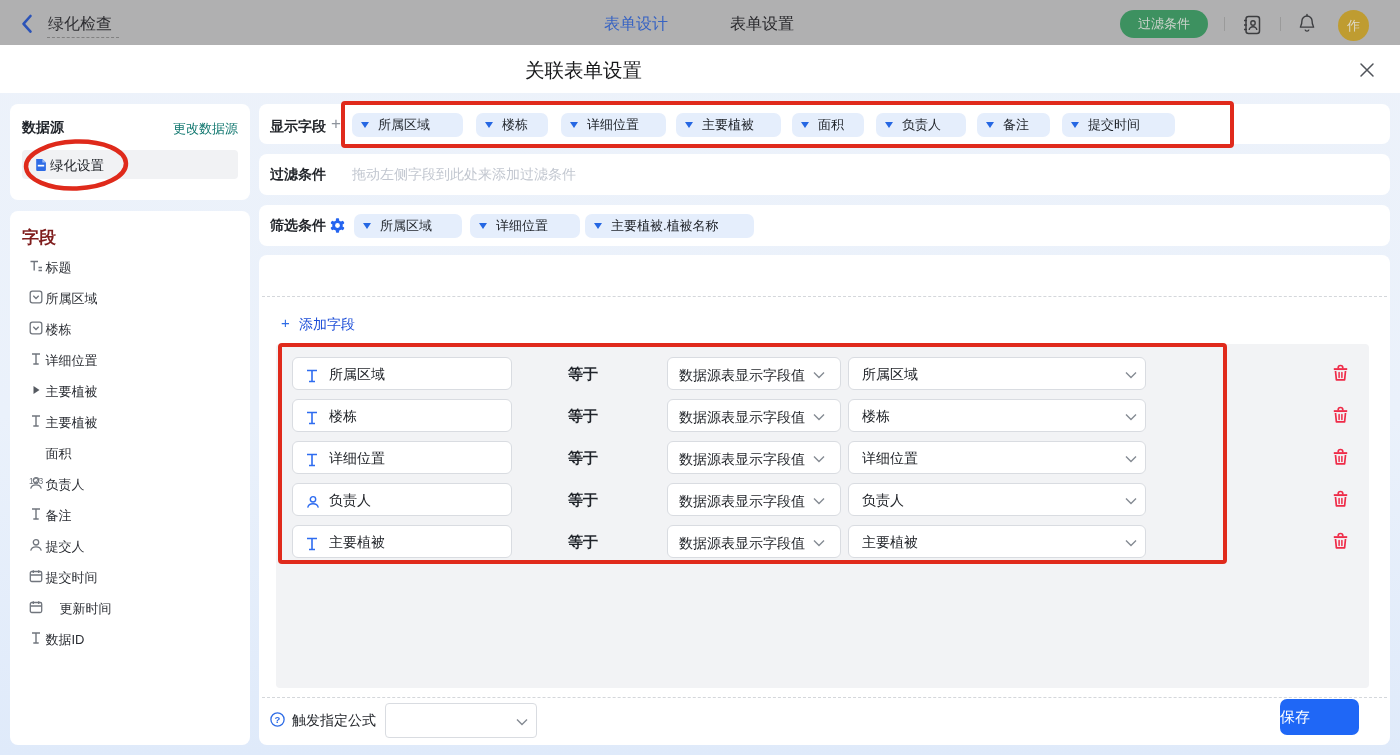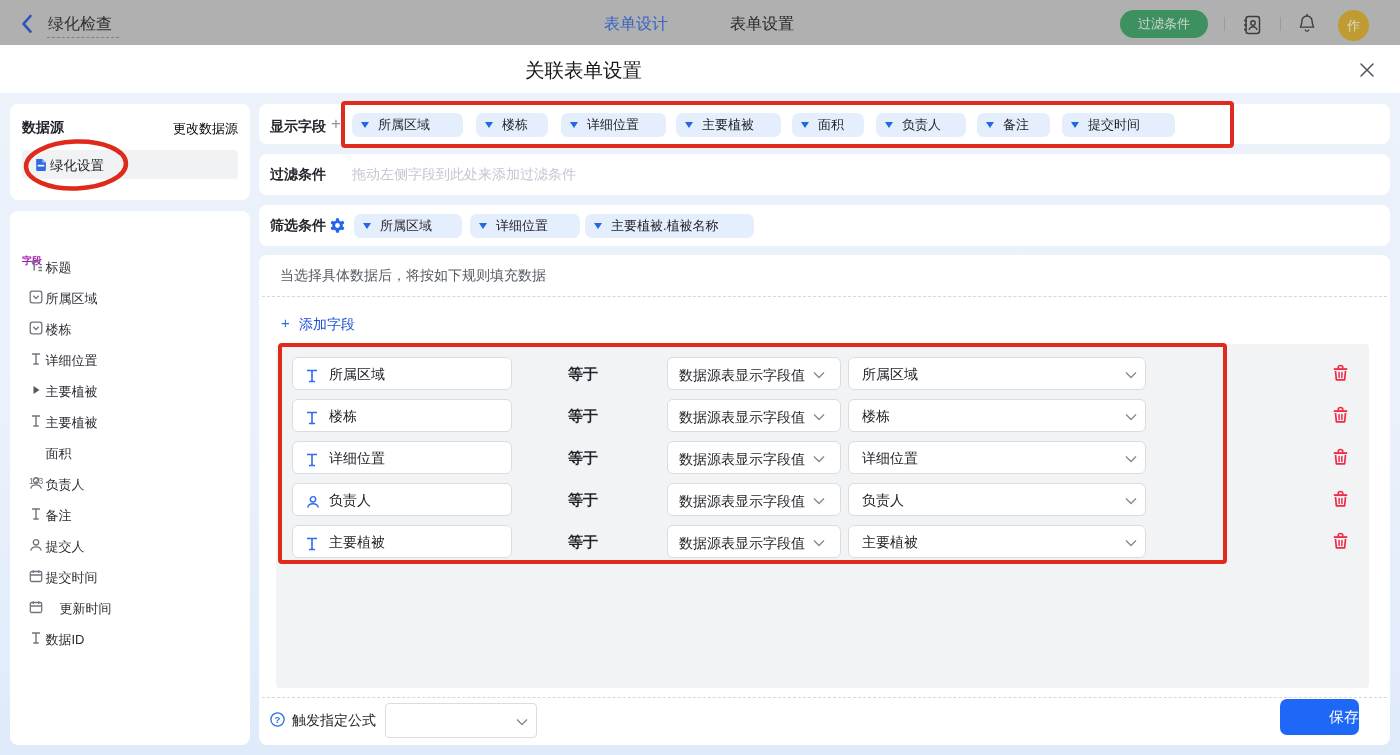--- a/index.html
+++ b/index.html
@@ -52,37 +52,37 @@
 
 <div id="mhead">
   <div class="abs" style="left:0;top:12px;width:1167px;text-align:center;font-size:19.5px;font-weight:400;color:#17181a;">关联表单设置</div>
   <svg class="abs" style="left:1359px;top:17px" width="16" height="16" viewBox="0 0 16 16">
       <path d="M2 2 L14 14 M14 2 L2 14" stroke="#50545a" stroke-width="1.5" stroke-linecap="round"></path>
     </svg>
 </div>
 
 <div class="card" style="left:10px;top:104px;width:240px;height:96px;">
   <div class="abs" style="left:12px;top:15px;font-size:14px;font-weight:700;color:#1f2329;text-align:center;">数据源</div>
-  <div class="abs" style="right:12px;top:16px;font-size:13px;color:#000000;">更改数据源</div>
+  <div class="abs" style="right:12px;top:16px;font-size:13px;color:#0f766e;">更改数据源</div>
   <div class="abs" style="left:12px;top:46px;width:216px;height:29px;background:#f1f2f4;border-radius:4px;">
     <svg class="abs" style="left:12px;top:7.5px" width="14" height="14" viewBox="0 0 14 14">
       <path d="M2.2 1 h6.1 l3.6 3.6 v7.2 a1.2 1.2 0 0 1 -1.2 1.2 H3.4 a1.2 1.2 0 0 1 -1.2 -1.2 z" fill="#2e6ce6"></path>
       <path d="M8.3 1 l3.6 3.6 H8.3 z" fill="#9cbcf5"></path>
       <rect x="3.8" y="6.8" width="6.4" height="1.7" fill="#fff"></rect>
     </svg>
     <div class="abs" style="left:28px;top:7px;font-size:13.5px;color:#23262b;">绿化设置</div>
   </div>
 </div>
 
 <svg class="abs" style="left:22px;top:138px" width="108" height="54" viewBox="0 0 108 54">
   <ellipse cx="54" cy="27" rx="50" ry="23.5" fill="none" stroke="#df2a1b" stroke-width="4.5" transform="rotate(-2 54 27)"></ellipse>
 </svg>
 
 <div class="card" style="left:10px;top:210.5px;width:240px;height:534.5px;">
-  <div class="abs" style="left:12px;top:15px;font-size:10px;font-weight:700;color:#a21caf;margin-top:28px;">字段</div>
+  <div class="abs" style="left:12px;top:15px;font-size:17px;font-weight:700;color:#7f1d1d;">字段</div>
   <div id="fields">
       <div class="abs" style="left:19px;top:48.5px;width:16px;height:14px;"><svg width="14" height="14" viewBox="0 0 14 14">
           <path d="M1.5 2.5 H9 M5.2 2.5 V11.5 M9.5 8.5 H13 M9.5 11.5 H13" stroke="#70757d" stroke-width="1.4" fill="none"></path>
         </svg></div>
       <div class="fitem" style="left:35.5px;top:48.5px;">标题</div>
       <div class="abs" style="left:19px;top:79.5px;width:16px;height:14px;"><svg width="14" height="14" viewBox="0 0 14 14">
           <rect x="1.2" y="1.2" width="11.6" height="11.6" rx="2.2" fill="none" stroke="#70757d" stroke-width="1.3"></rect>
           <polyline points="4.3,5.8 7,8.5 9.7,5.8" fill="none" stroke="#70757d" stroke-width="1.3"></polyline>
         </svg></div>
       <div class="fitem" style="left:35.5px;top:79.5px;">所属区域</div>
@@ -207,21 +207,20 @@
 <div class="tag" style="left:470px;top:214px;width:110px;">
     <span class="car"></span>
     <span class="tx">详细位置</span>
   </div>
 <div class="tag" style="left:585px;top:214px;width:169px;">
     <span class="car"></span>
     <span class="tx">主要植被.植被名称</span>
   </div>
 
 <div class="card" style="left:259px;top:254.5px;width:1131px;height:490.5px;border-radius:8px;">
-  <div class="abs" style="left:21px;top:12.5px;font-size:14px;color:#565b63;">当选择具体数据后，将按如下规则填充数据</div>
   <div class="abs" style="left:3px;top:41.5px;width:1125px;border-top:1px dashed #d4d7db;"></div>
   <div class="abs" style="left:22px;top:59.5px;font-size:15px;color:#2e6ce6;">+</div>
   <div class="abs" style="left:40px;top:61.5px;font-size:14px;color:#1d4ed8;">添加字段</div>
   <div class="abs" style="left:17px;top:89.5px;width:1093px;height:344px;background:#f2f3f5;border-radius:4px;"></div>
   <div id="rules">
       <div class="inp" style="left:33px;top:102.5px;width:220px;">
         <div class="abs" style="left:12.5px;top:10.5px;"><svg width="12" height="14" viewBox="0 0 12 14">
             <path d="M1 1.5 H11 M6 1.5 V12.5 M3 12.5 H9" stroke="#2e6cf0" stroke-width="1.6" fill="none"></path>
           </svg></div>
         <div class="abs" style="left:36px;top:8px;font-size:14px;color:#23262b;">所属区域</div>
@@ -352,15 +351,15 @@
   <svg class="abs" style="left:11px;top:457.5px" width="15" height="15" viewBox="0 0 15 15">
     <circle cx="7.5" cy="7.5" r="6.6" fill="none" stroke="#2e6ce6" stroke-width="1.3"></circle>
     <text x="7.5" y="10.8" font-size="9.5" font-weight="bold" fill="#2e6ce6" text-anchor="middle" font-family="Liberation Sans">?</text>
   </svg>
   <div class="abs" style="left:33px;top:457.5px;font-size:14px;color:#23262b;">触发指定公式</div>
   <div class="abs" style="left:126px;top:448.5px;width:152px;height:35px;border:1px solid #d9dce1;border-radius:4px;background:#fff;">
     <svg class="chev" style="left:130px;top:14px" viewBox="0 0 12 8">
         <polyline points="1,1.5 6,6.5 11,1.5" fill="none" stroke="#858b93" stroke-width="1.4"></polyline>
       </svg>
   </div>
-  <div class="abs" style="left:1021px;top:444.5px;width:79px;height:36px;border-radius:7px;background:#1f67f6;color:#fff;font-size:15px;text-align:right;line-height:36px;">保存</div>
+  <div class="abs" style="left:1021px;top:444.5px;width:79px;height:36px;border-radius:7px;background:#1f67f6;color:#fff;font-size:15px;text-align:left;line-height:36px;">保存</div>
 </div>
 <div class="redbox" style="left:278px;top:343px;width:949px;height:221px;"></div>
 
 </body></html>

